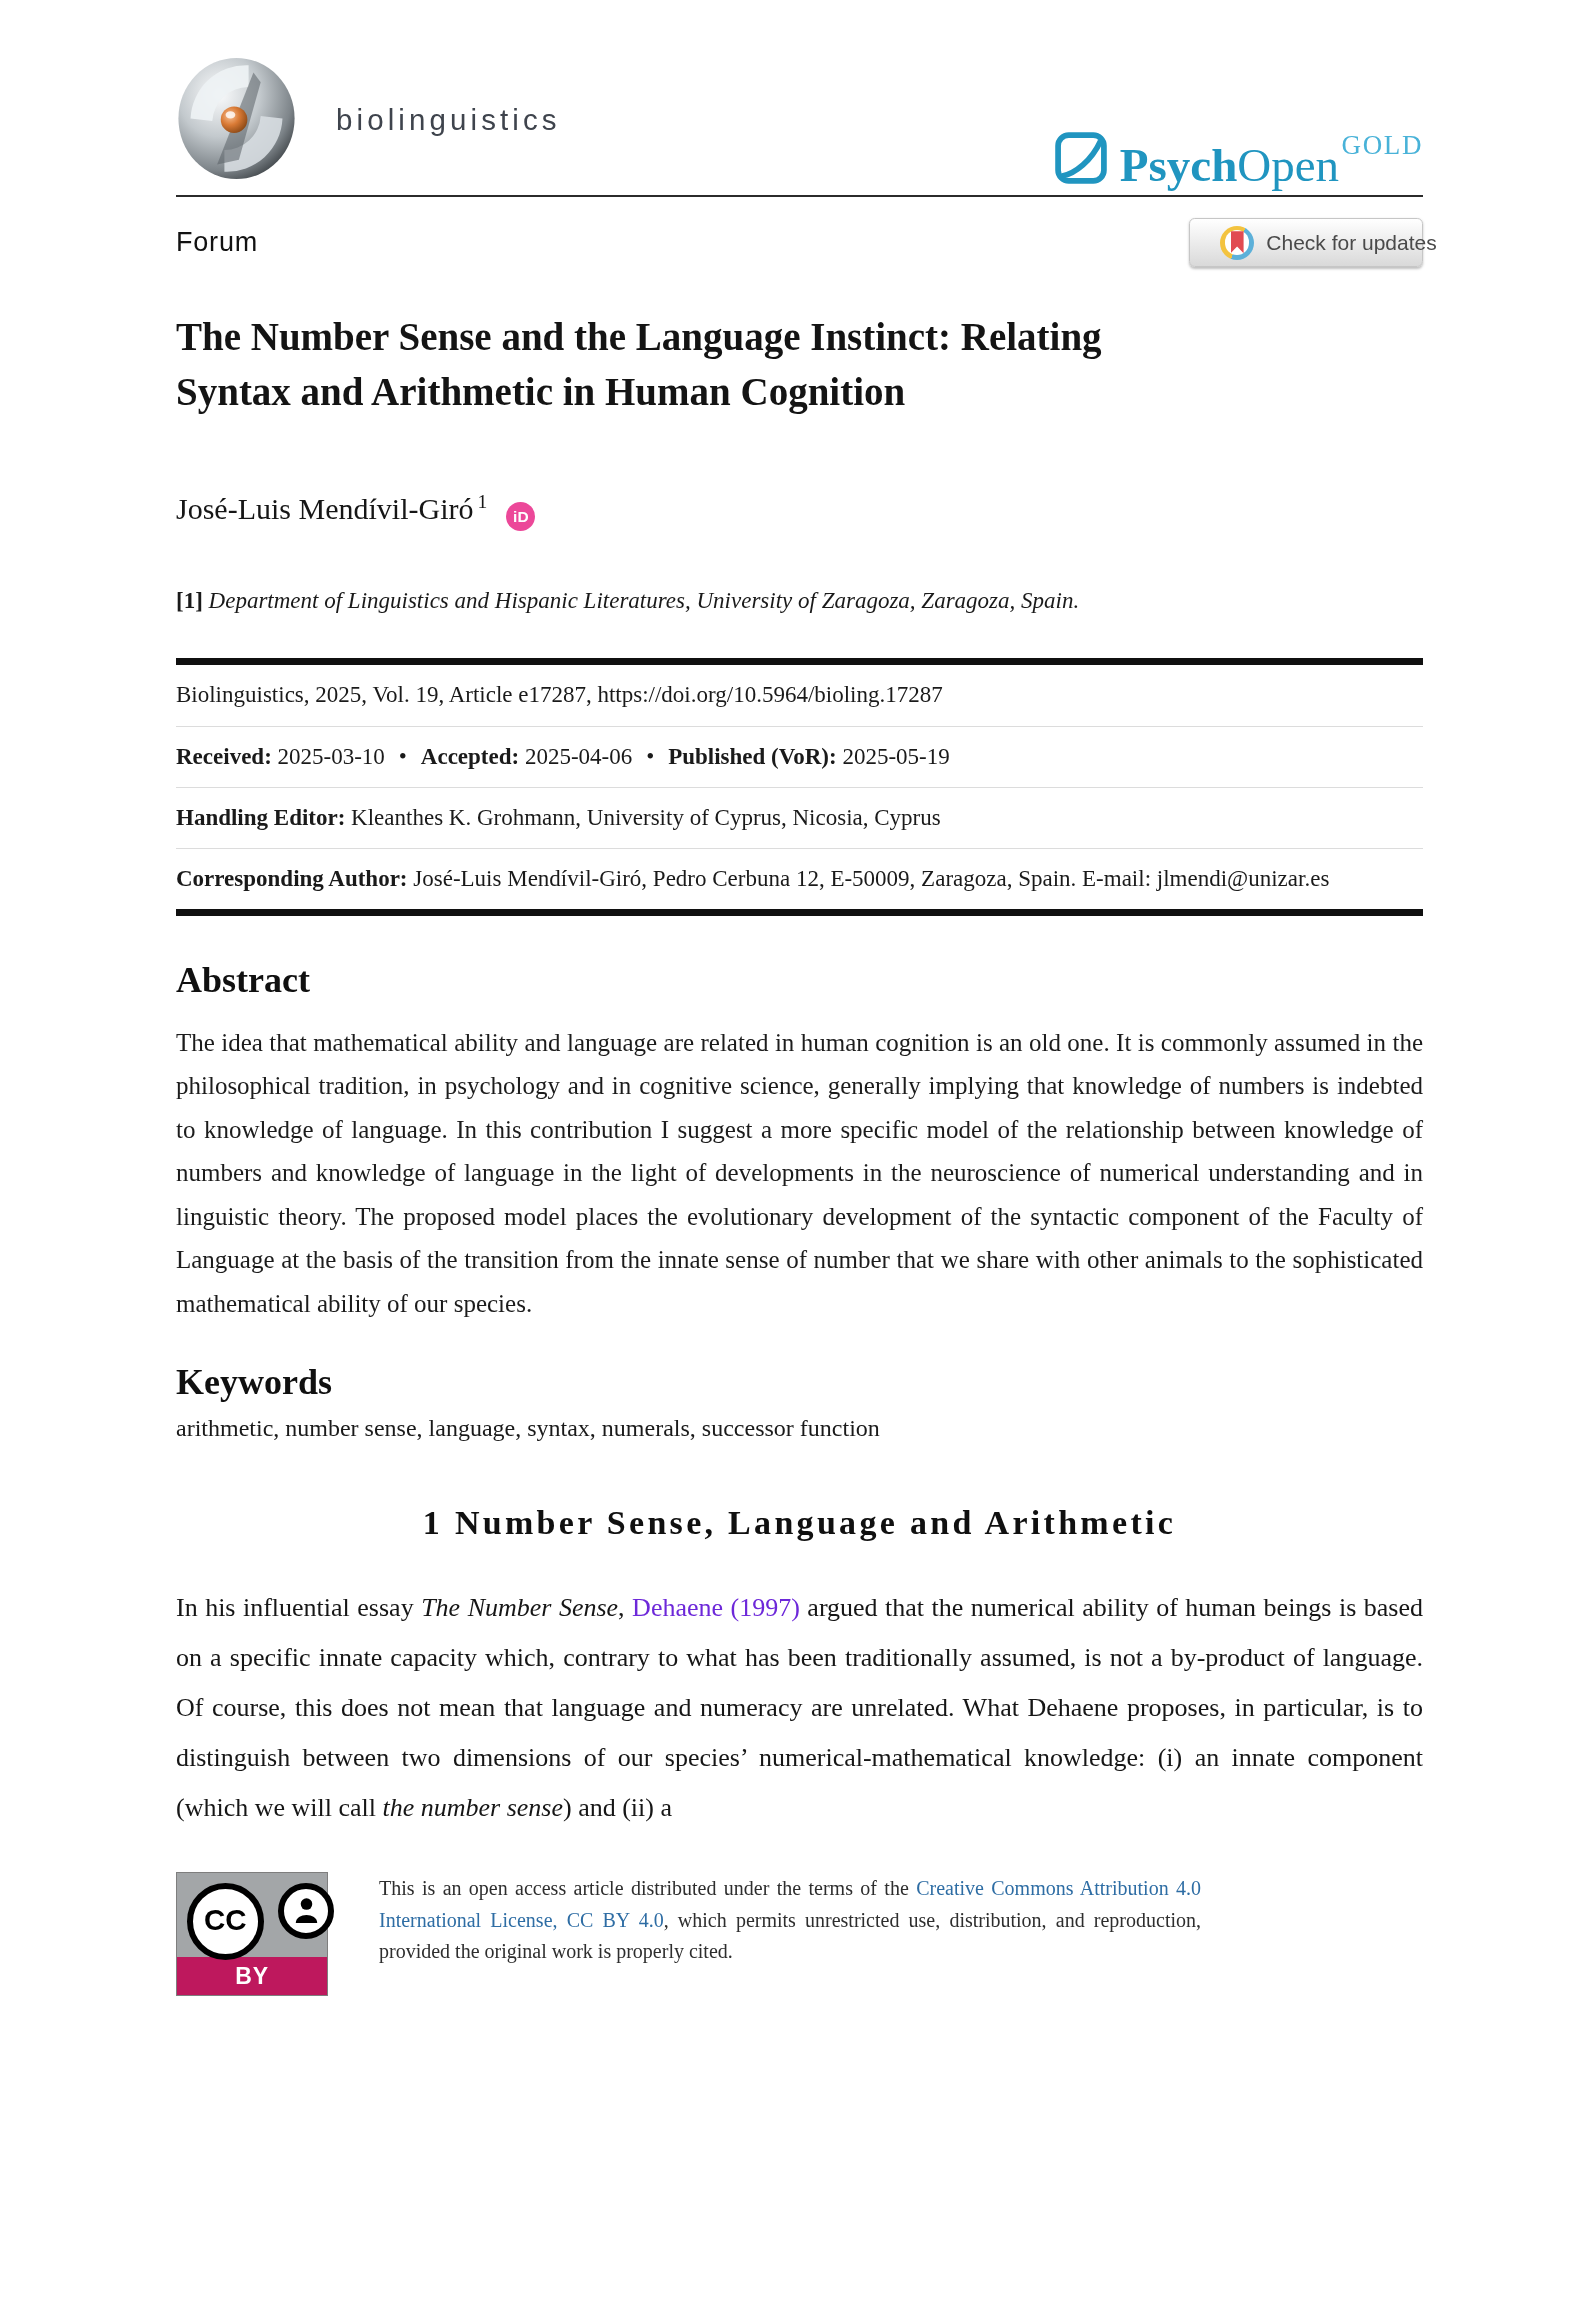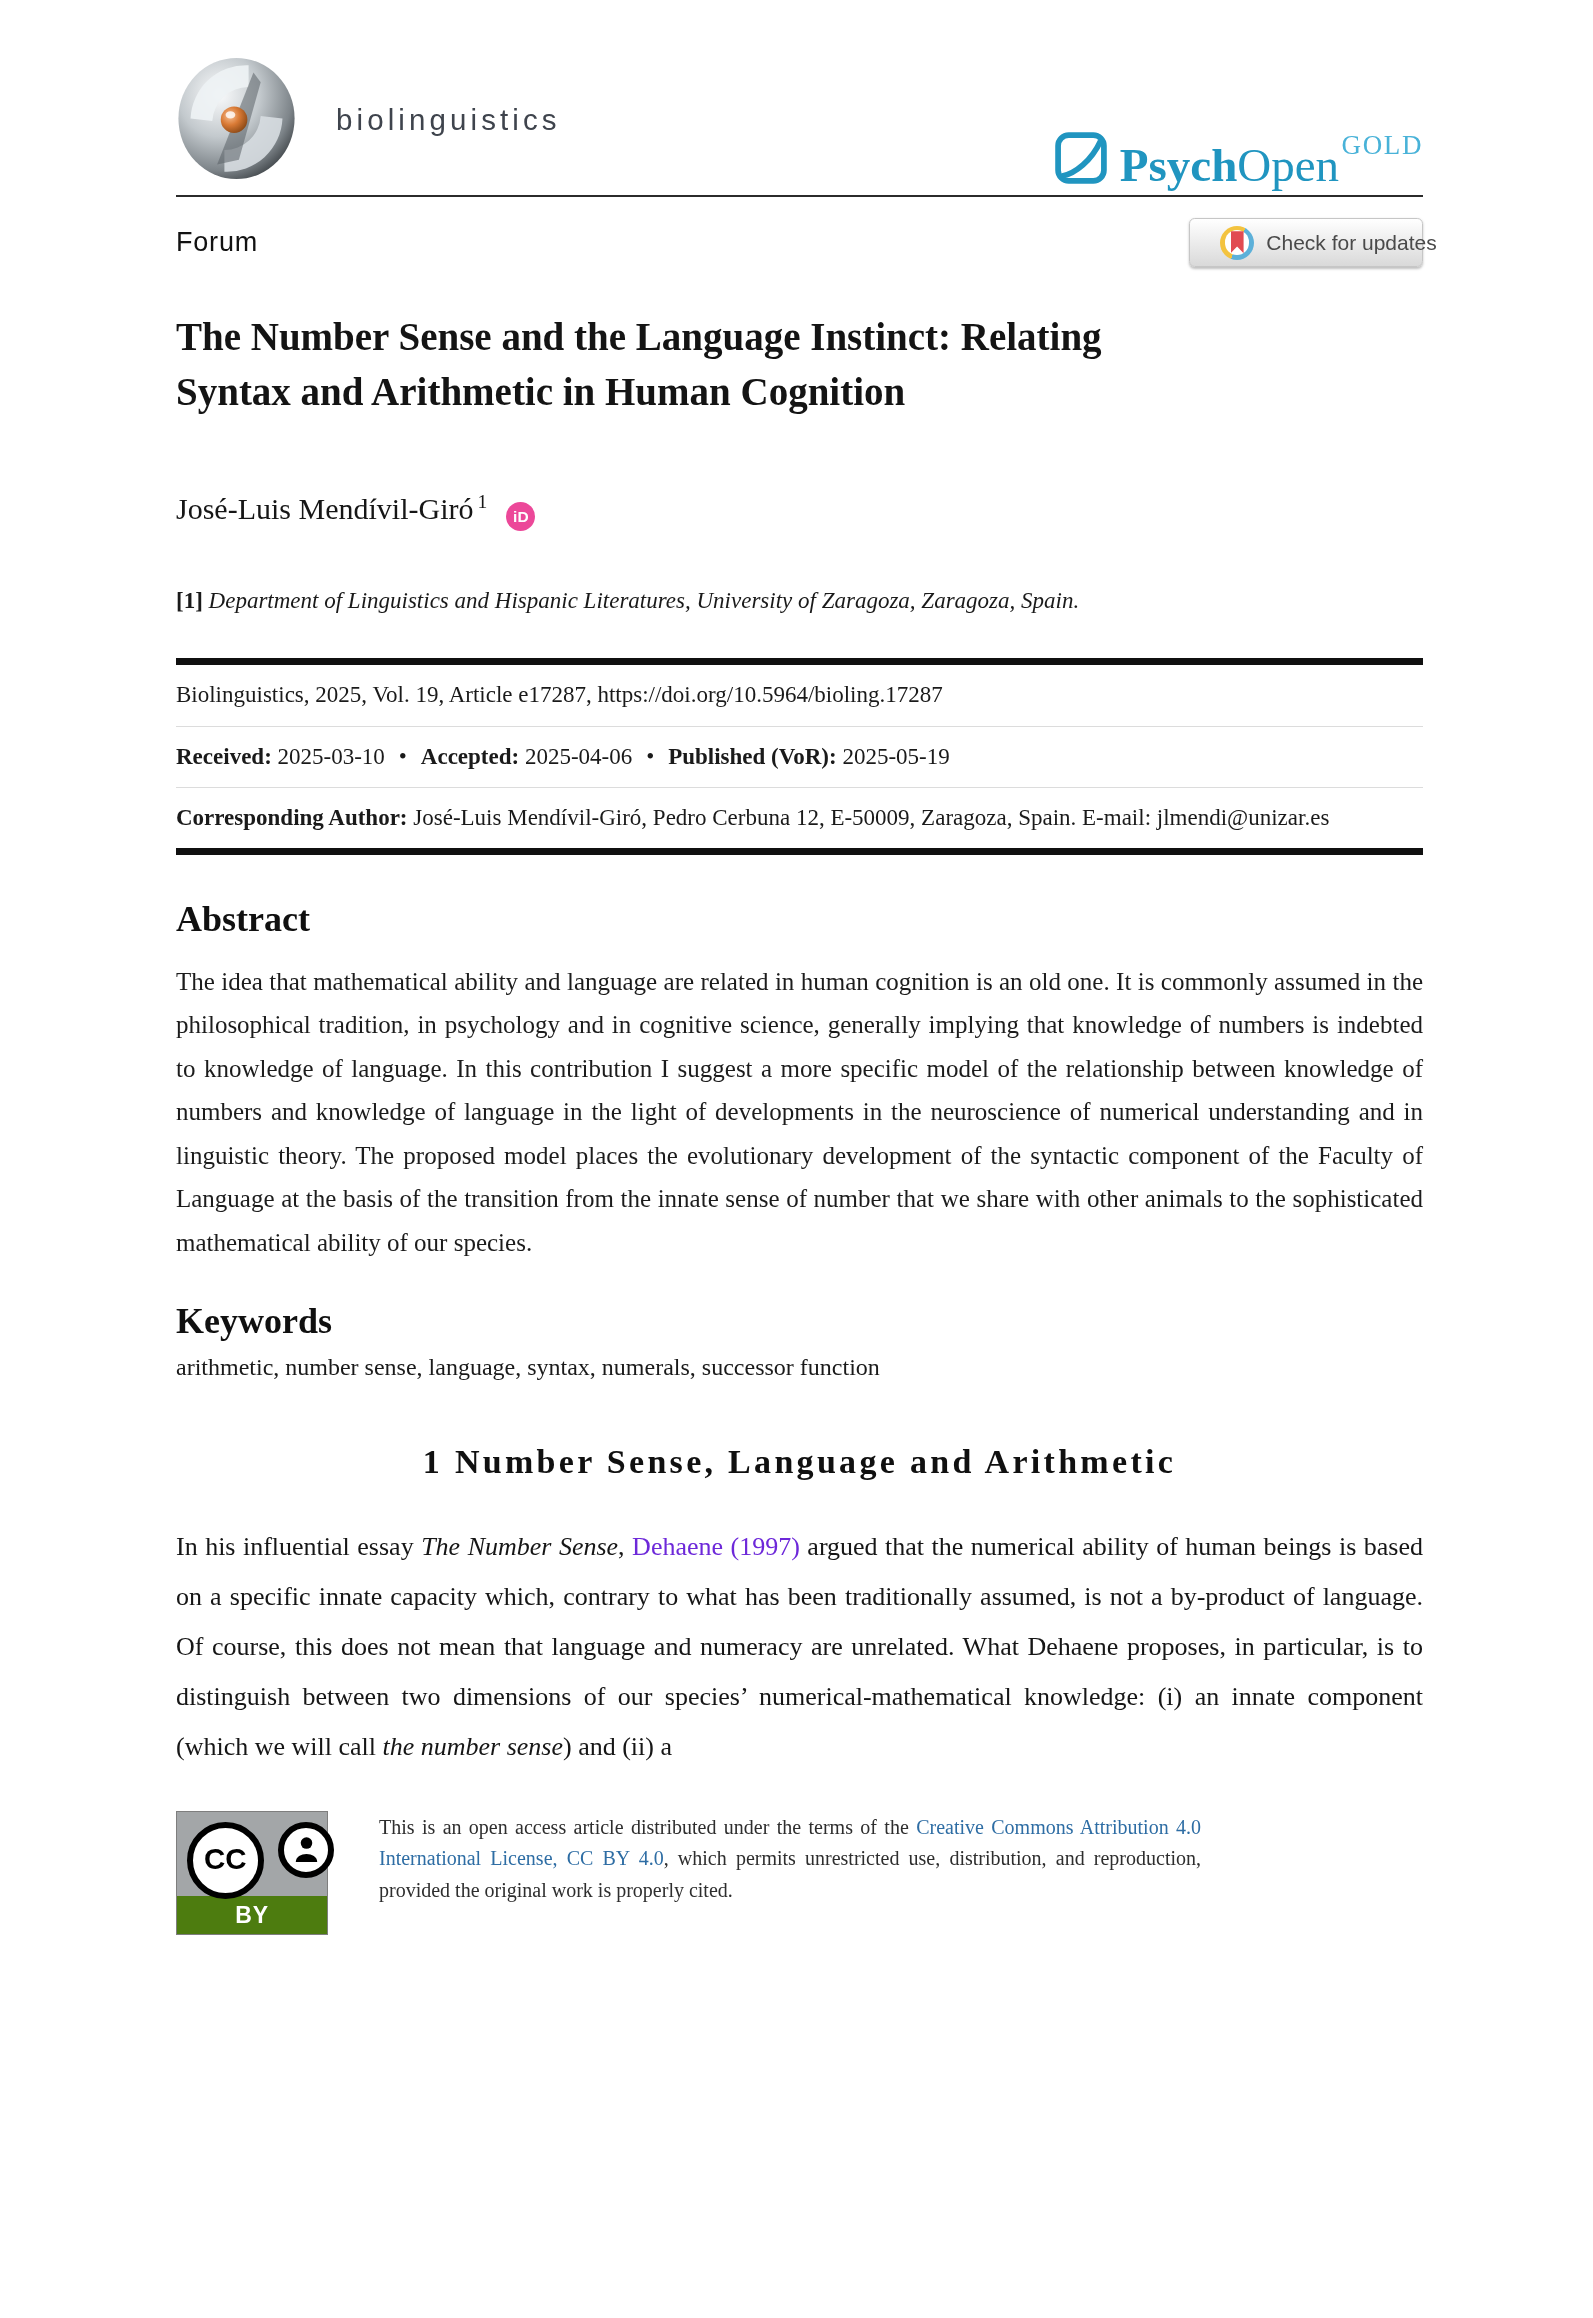--- a/index.html
+++ b/index.html
@@ -72,21 +72,21 @@
     letter-spacing:3.3px; line-height:1.6; color:#101010; }
   .section-heading span { display:block; }
   .body-para { margin-top:33px; font-size:26px; line-height:1.92; text-align:justify; color:#161616; }
   .em { font-style:italic; }
   .cite-link { color:#6d28d9; cursor:pointer; }
 
   
   .footer { margin-top:39px; display:flex; align-items:flex-start; }
   .cc-badge { width:152px; height:124px; background:#a3a6a8; border:0.8px solid #7e7e7e;
     position:relative; flex:none; box-sizing:border-box; }
-  .cc-band { position:absolute; left:0; right:0; bottom:0; height:38px; background:#4d7c0f;
+  .cc-band { position:absolute; left:0; right:0; bottom:0; height:38px; background:#be185d;
     color:#fff; font-family:"Liberation Sans", sans-serif; font-weight:bold; font-size:23px;
     text-align:center; line-height:38px; letter-spacing:0.8px; }
   .cc-circle { position:absolute; background:#fff; border-radius:50%; box-sizing:border-box; border:6.5px solid #000; }
   .cc-cc { width:77px; height:77px; left:9.8px; top:10.6px; z-index:2;
     font-family:"Liberation Sans", sans-serif; font-weight:bold; font-size:29.5px;
     color:#000; text-align:center; line-height:62px; }
   .cc-person { width:56px; height:56px; left:101px; top:10.6px; display:flex; align-items:center; justify-content:center; }
   .footer-text { margin-left:51px; margin-top:1.6px; width:822px; font-size:20px;
     line-height:1.56; text-align:justify; color:#2e2e2e; }
   .footer-link { color:#2e6da4; cursor:pointer; }
@@ -164,20 +164,24 @@
         <span class="meta-label">Received:</span>
         <span>2025-03-10</span>
         <span class="meta-sep">•</span>
         <span class="meta-label">Accepted:</span>
         <span>2025-04-06</span>
         <span class="meta-sep">•</span>
         <span class="meta-label">Published (VoR):</span>
         <span>2025-05-19</span>
       </div>
       <div class="meta-row">
+        <span class="meta-label">Handling Editor:</span>
+        <span>Kleanthes K. Grohmann, University of Cyprus, Nicosia, Cyprus</span>
+      </div>
+      <div class="meta-row">
         <span class="meta-label">Corresponding Author:</span>
         <span>José-Luis Mendívil-Giró, Pedro Cerbuna 12, E-50009, Zaragoza, Spain. E-mail: jlmendi@unizar.es</span>
       </div>
     </div>
 
     <div class="h2">Abstract</div>
     <div class="abstract-text">The idea that mathematical ability and language are related in human cognition is an old one. It is commonly assumed in the philosophical tradition, in psychology and in cognitive science, generally implying that knowledge of numbers is indebted to knowledge of language. In this contribution I suggest a more specific model of the relationship between knowledge of numbers and knowledge of language in the light of developments in the neuroscience of numerical understanding and in linguistic theory. The proposed model places the evolutionary development of the syntactic component of the Faculty of Language at the basis of the transition from the innate sense of number that we share with other animals to the sophisticated mathematical ability of our species.</div>
 
     <div class="h2 keywords-heading">Keywords</div>
     <div class="keywords-text">arithmetic, number sense, language, syntax, numerals, successor function</div>

